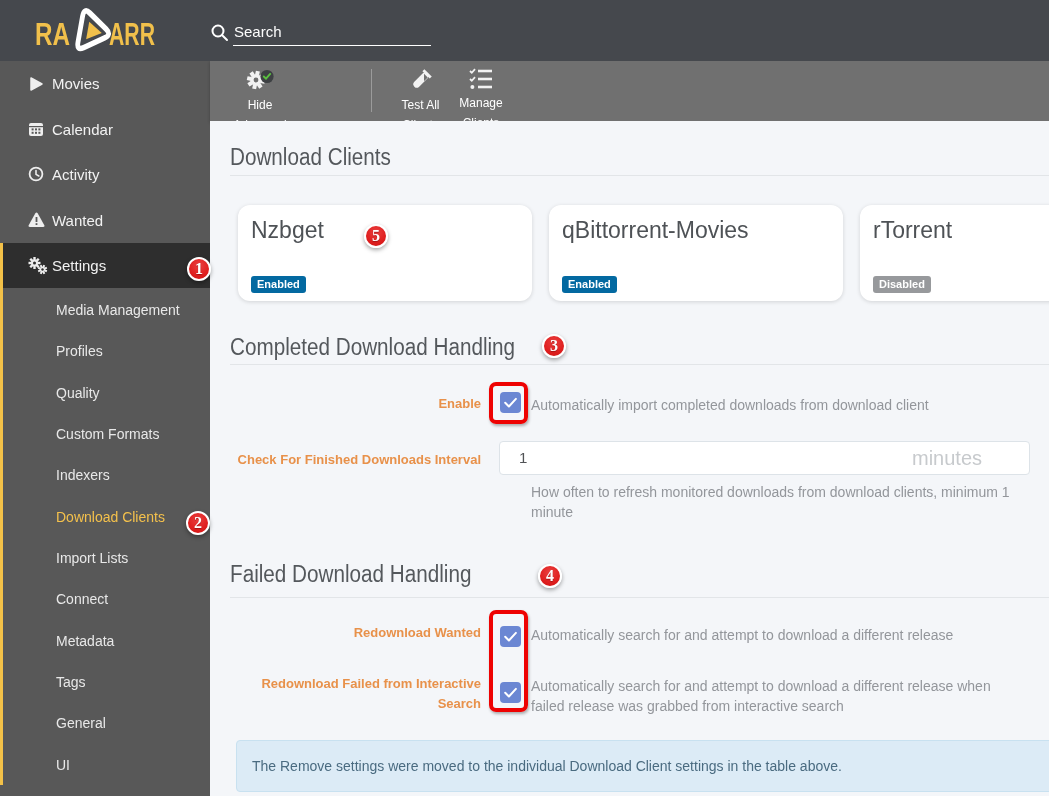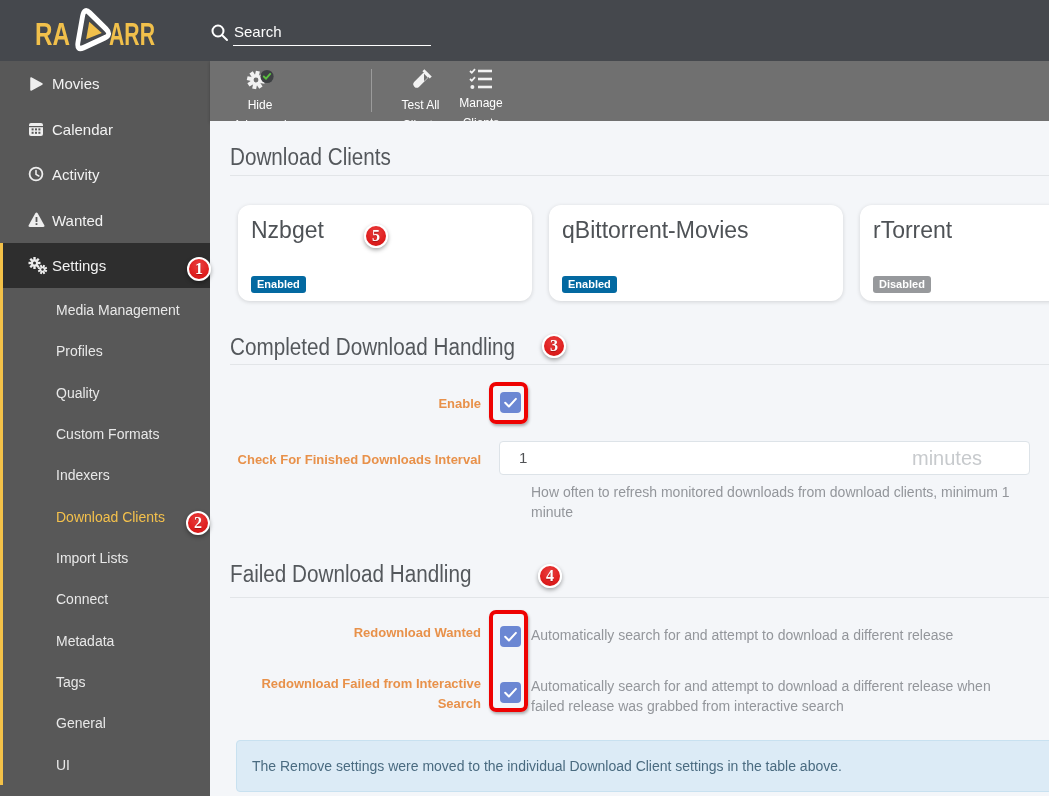--- a/index.html
+++ b/index.html
@@ -245,20 +245,21 @@
   </div>
 
   <h1 class="pg" style="top:212.5px">Completed Download Handling</h1>
   <div class="rule" style="top:243px"></div>
 
   <div class="flabel" style="top:273px">Enable</div>
   <div class="cbx" style="top:271px"><svg width="21" height="21" viewBox="0 0 21 21">
         <path d="M5.2,10.8 L8.9,14.5 L15.9,6.9" fill="none" stroke="#fff" stroke-width="2" stroke-linecap="round" stroke-linejoin="round"></path>
       </svg></div>
   <div class="redbox" style="top:261px; height:42px;"></div>
+  <div class="fhelp" style="top:274px">Automatically import completed downloads from download client</div>
 
   <div class="flabel" style="top:329px">Check For Finished Downloads Interval</div>
   <div id="finput">1<span id="funits">minutes</span></div>
   <div class="fhelp" style="top:361px; left:321px; white-space:nowrap;">How often to refresh monitored downloads from download clients, minimum 1<br>minute</div>
 
   <h1 class="pg" style="top:439.5px">Failed Download Handling</h1>
   <div class="rule" style="top:476px"></div>
 
   <div class="flabel" style="top:502px">Redownload Wanted</div>
   <div class="cbx" style="top:505px"><svg width="21" height="21" viewBox="0 0 21 21">

